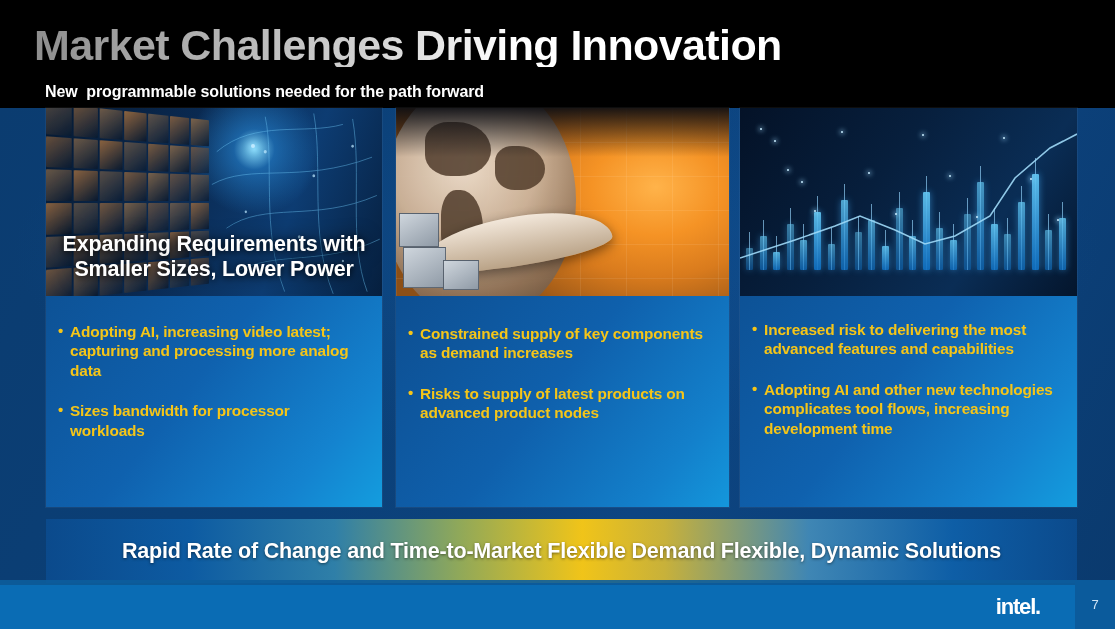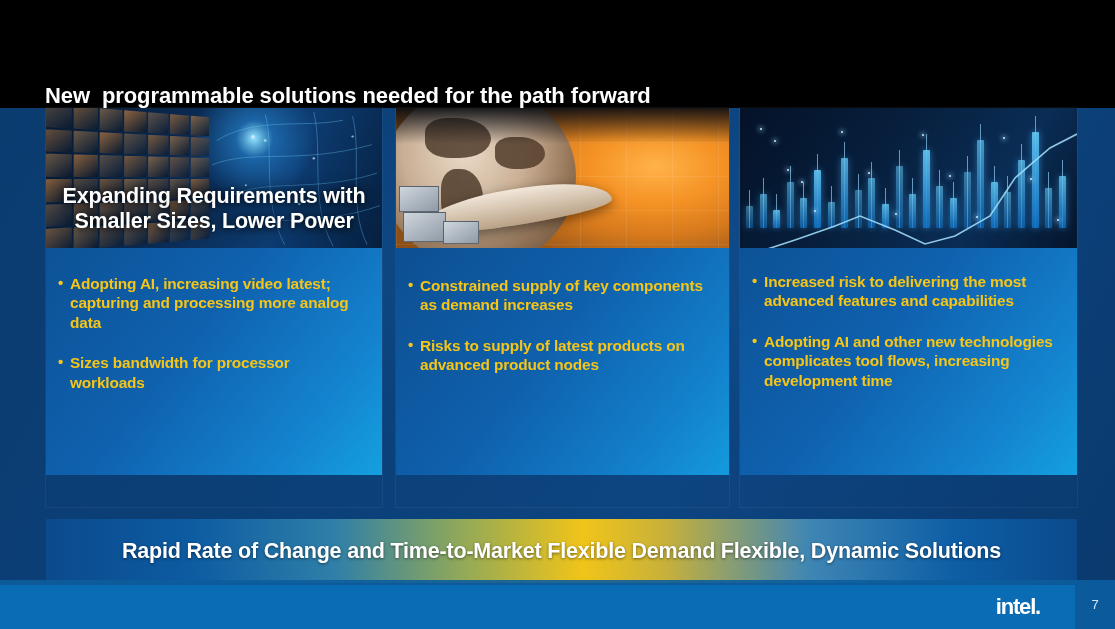--- a/index.html
+++ b/index.html
@@ -20,21 +20,21 @@
     position:absolute; left:34px; top:24px;
     font-size:43px; font-weight:bold; letter-spacing:-0.6px;
     line-height:1.0;
     background:linear-gradient(100deg,#8d8d8d 0%,#b9b9b9 28%,#d8d8d8 48%,#ffffff 64%,#ffffff 100%);
     -webkit-background-clip:text; background-clip:text;
     -webkit-text-fill-color:transparent; color:transparent;
     white-space:nowrap;
   }
   .slide-subtitle {
     position:absolute; left:45px; top:83px;
-    font-size:22px; font-weight:bold; color:#ffffff;
+    font-size:16px; font-weight:bold; color:#ffffff;
     letter-spacing:-0.1px; white-space:pre;
   }
 
   
   .body-bg {
     position:absolute; left:0; top:108px; width:1115px; height:477px;
     background:
       linear-gradient(118deg,#0b3c70 0%,#0b4078 38%,#0d4582 62%,#0a3a6e 100%);
   }
   .body-bg::after{
@@ -49,21 +49,21 @@
   .card {
     position:absolute; top:0; width:336px; height:399px;
     overflow:hidden;
     box-shadow:0 0 0 1px rgba(255,255,255,0.05);
   }
   .card.c1 { left:46px; width:336px; }
   .card.c2 { left:396px; width:333px; }
   .card.c3 { left:740px; width:337px; }
 
   .card-media {
-    position:relative; width:100%; height:140px; overflow:hidden;
+    position:relative; width:100%; height:188px; overflow:hidden;
     background:#be185d;
   }
   .card-body {
     position:relative; width:100%; height:227px;
     background:linear-gradient(128deg,#0d5296 0%,#0f61ae 42%,#1483cf 78%,#14a0e0 100%);
     padding:26px 14px 0 12px;
   }
   .card.c2 .card-body {
     background:linear-gradient(128deg,#0d4f92 0%,#0f60ac 45%,#1380cb 80%,#149ade 100%);
     padding-top:28px;
@@ -182,20 +182,21 @@
     position:absolute; right:0; top:-5px; width:40px; height:49px;
     background:#0b5b9c;
     display:flex; align-items:center; justify-content:center;
   }
   .page-num{ color:#cfe4f5; font-size:13px; }
 </style>
 </head>
 <body>
 
 <div class="header">
+  <div class="slide-title">Market Challenges Driving Innovation</div>
   <div class="slide-subtitle">New  programmable solutions needed for the path forward</div>
 </div>
 
 <div class="body-bg"></div>
 
 <div class="cards">
 
   <div class="card c1">
     <div class="card-media">
       <div class="art-videowall">

